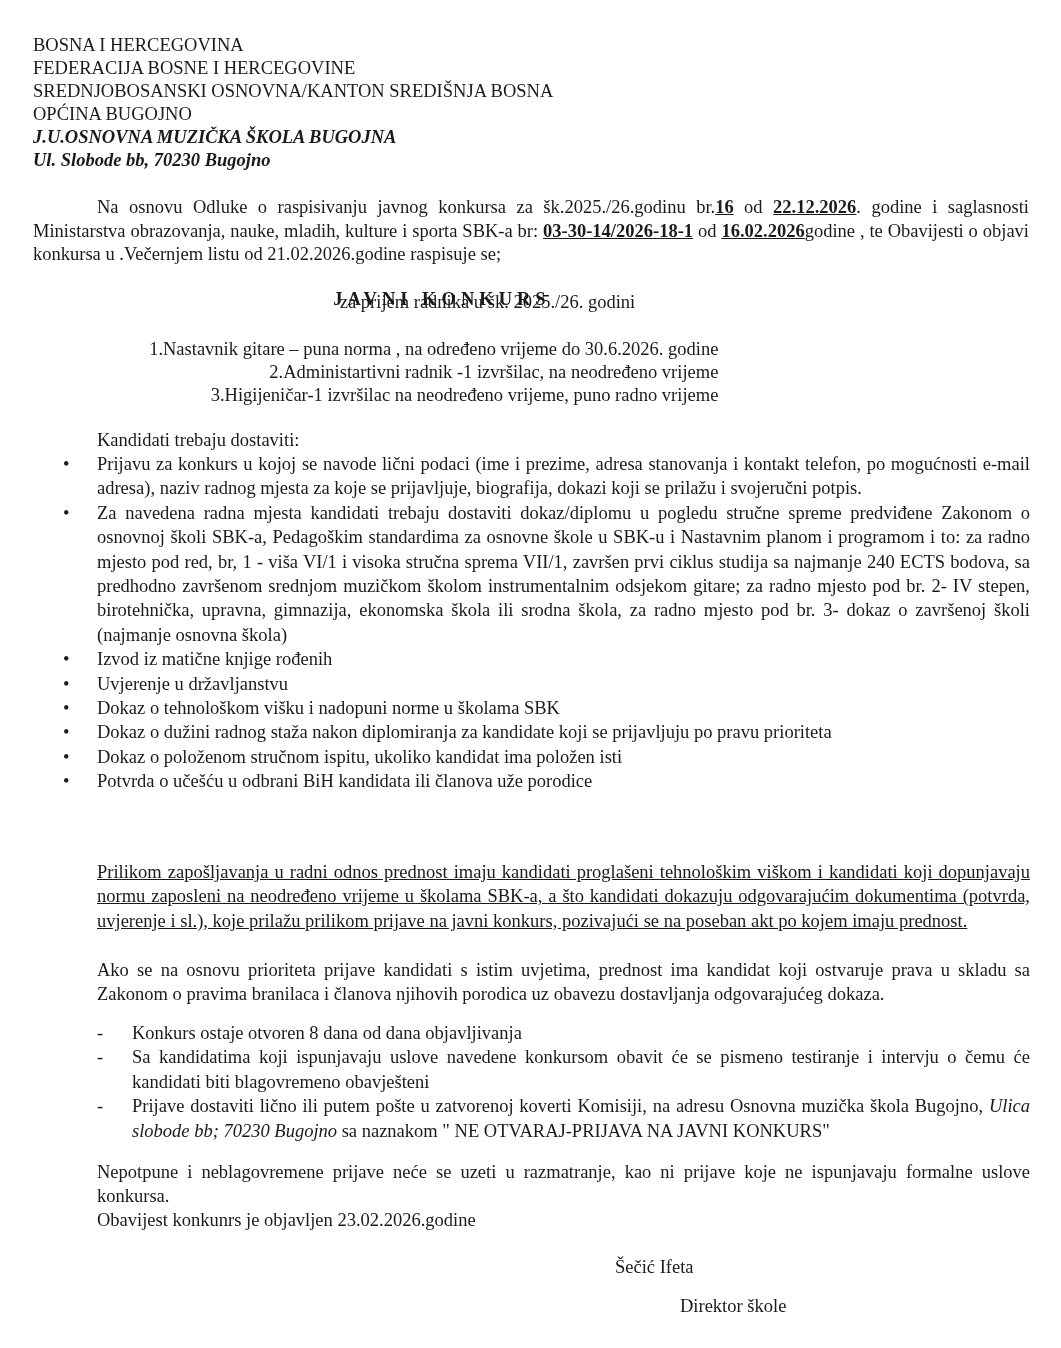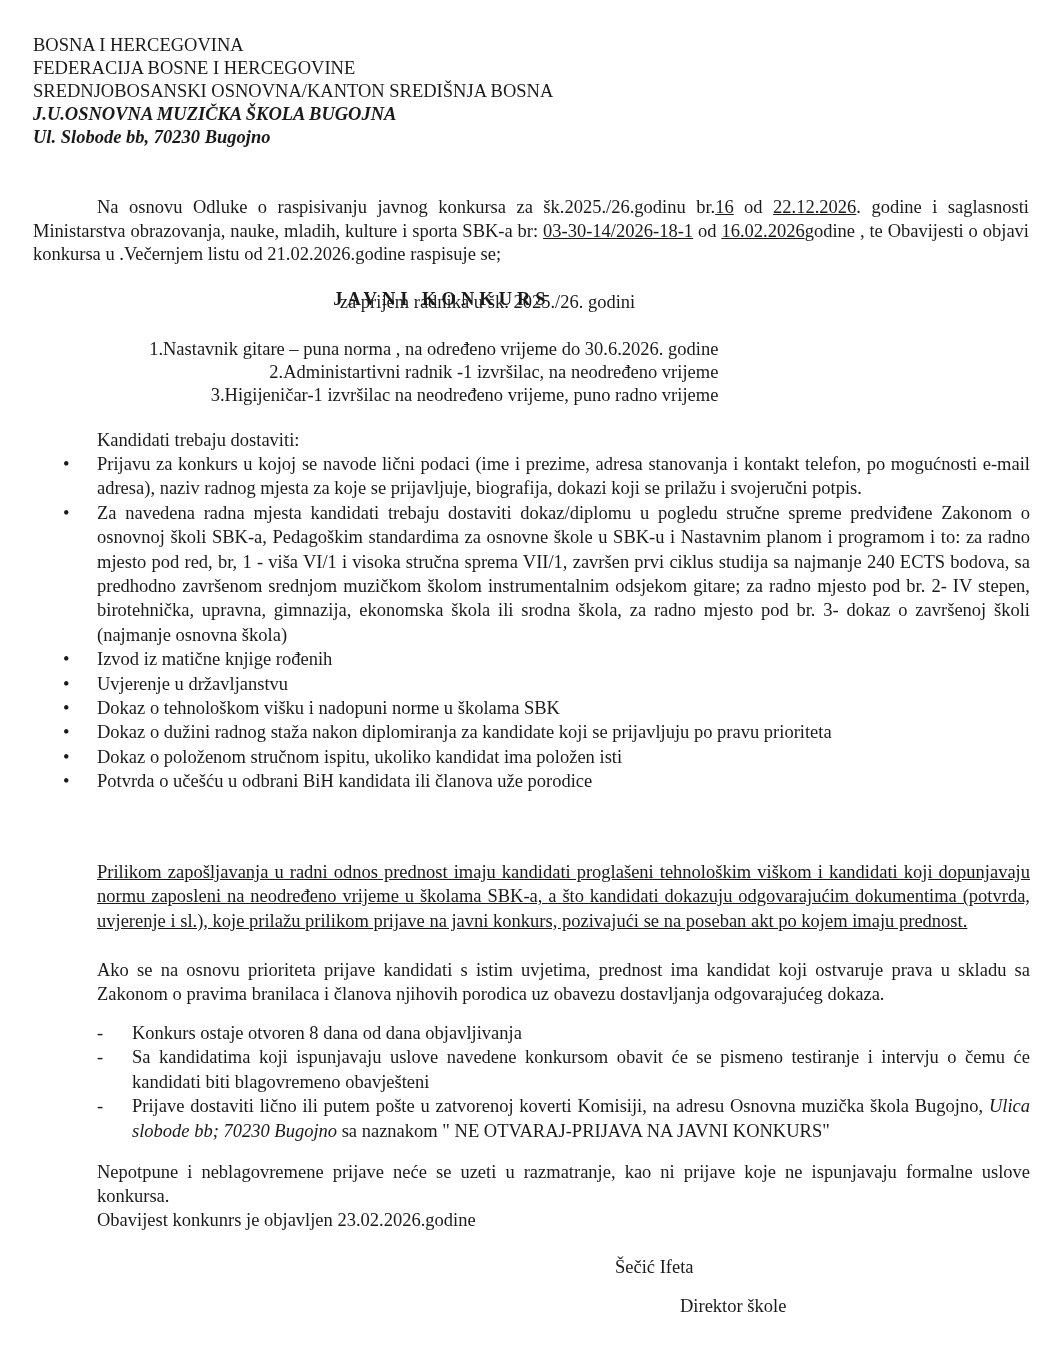--- a/index.html
+++ b/index.html
@@ -6,21 +6,21 @@
   body {
     width: 1061px; height: 1348px; overflow: hidden; position: relative;
     font-family: "Liberation Serif", "DejaVu Serif", serif;
     color: #1a1a1a; font-size: 18.5px; line-height: 24px;
   }
   .header { position: absolute; left: 33px; top: 34px; }
   .header div { line-height: 23px; white-space: nowrap; }
   .header .bi { font-style: italic; font-weight: bold; }
   .intro { position: absolute; left: 33px; top: 196px; width: 996px; text-align: justify; line-height: 23.5px; }
   .intro .indent { display: inline-block; width: 64px; }
-  u { text-decoration: underline; }
+  u { text-decoration: underline; font-weight: bold; }
   .title { position: absolute; left: 0; width: 884px; top: 267px; text-align: center; font-weight: bold; letter-spacing: 5px; margin-top: 20px; }
   .subtitle { position: absolute; left: 0; width: 975px; top: 290px; text-align: center; }
   .positions { position: absolute; left: 130px; top: 338px; margin: 0; padding: 0; list-style: none; }
   .positions li { line-height: 23px; white-space: nowrap; text-align: right; }
   .positions .num { display: inline-block; width: 33px; }
   .lead { position: absolute; left: 97px; top: 428px; }
   .docs { position: absolute; left: 60px; top: 452px; width: 970px; margin: 0; padding: 0; list-style: none; }
   .docs li { position: relative; padding-left: 37px; text-align: justify; line-height: 24.4px; }
   .docs li .bullet { position: absolute; left: 3px; top: 0; }
   .docs .note { padding-left: 37px; }
@@ -32,20 +32,21 @@
   .sig2 { position: absolute; left: 615px; top: 1255px; }
   i { font-style: italic; }
 </style>
 </head>
 <body>
 
 <div class="header">
   <div>BOSNA I HERCEGOVINA</div>
   <div>FEDERACIJA BOSNE I HERCEGOVINE</div>
   <div>SREDNJOBOSANSKI OSNOVNA/KANTON SREDIŠNJA BOSNA</div>
+  <div>OPĆINA BUGOJNO</div>
   <div class="bi">J.U.OSNOVNA MUZIČKA ŠKOLA BUGOJNA</div>
   <div class="bi">Ul. Slobode bb, 70230 Bugojno</div>
 </div>
 
 <div class="intro"><span class="indent"></span><span>Na osnovu Odluke o raspisivanju javnog konkursa za šk.2025./26.godinu br.</span><u>16</u><span> od </span><u>22.12.2026</u><span>. godine i saglasnosti Ministarstva obrazovanja, nauke, mladih, kulture i sporta SBK-a br: </span><u>03-30-14/2026-18-1</u><span> od </span><u>16.02.2026</u><span>godine , te Obavijesti o objavi konkursa u .Večernjem listu od 21.02.2026.godine raspisuje se;</span></div>
 
 <div class="title">JAVNI KONKURS</div>
 <div class="subtitle">za prijem radnika u šk. 2025./26. godini</div>
 
 <ul class="positions">

